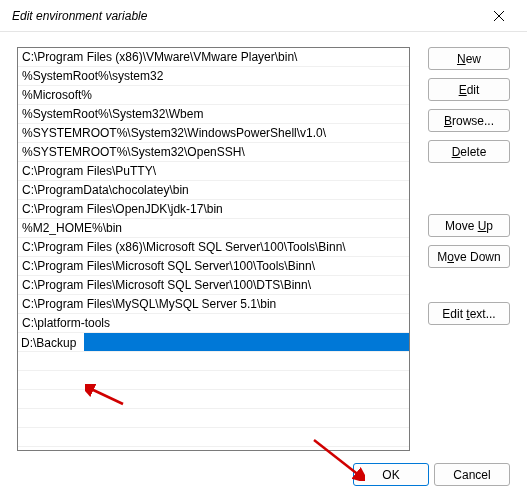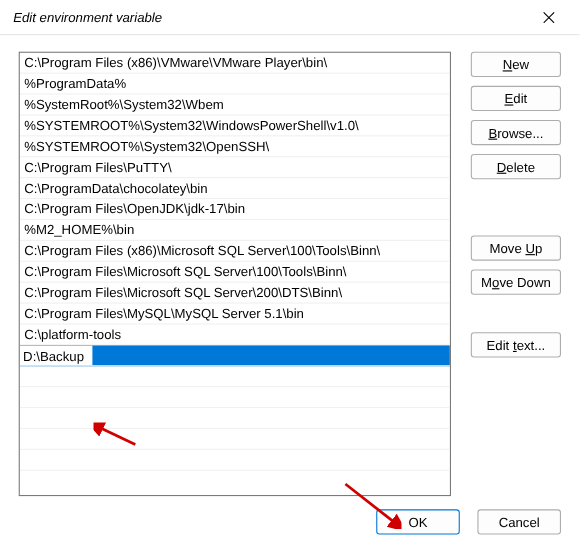--- a/index.html
+++ b/index.html
@@ -106,21 +106,21 @@
     cursor: default;
     display: flex;
     align-items: center;
     justify-content: center;
   }
   .btn .ul { text-decoration: underline; }
   .gap-lg { height: 35px; }
   .footer {
     display: flex;
     justify-content: flex-end;
-    gap: 16px;
+    gap: 5px;
     margin-top: 14px;
     align-items: center;
   }
   .footer .btn { width: 76px; }
   .ok { border-color: #0078d7; }
   .arrow {
     position: absolute;
     pointer-events: none;
   }
   .arrow svg { display: block; }
@@ -137,31 +137,32 @@
     </svg>
   </div>
 </div>
 
 <div class="content">
   <div class="main-row">
 
     <div class="listbox">
       <div class="list-inner">
         <div class="row">C:\Program Files (x86)\VMware\VMware Player\bin\</div>
-        <div class="row">%ProgramData%</div>
+        <div class="row">%SystemRoot%\system32</div>
+        <div class="row">%Microsoft%</div>
         <div class="row">%SystemRoot%\System32\Wbem</div>
         <div class="row">%SYSTEMROOT%\System32\WindowsPowerShell\v1.0\</div>
         <div class="row">%SYSTEMROOT%\System32\OpenSSH\</div>
         <div class="row">C:\Program Files\PuTTY\</div>
         <div class="row">C:\ProgramData\chocolatey\bin</div>
         <div class="row">C:\Program Files\OpenJDK\jdk-17\bin</div>
         <div class="row">%M2_HOME%\bin</div>
         <div class="row">C:\Program Files (x86)\Microsoft SQL Server\100\Tools\Binn\</div>
         <div class="row">C:\Program Files\Microsoft SQL Server\100\Tools\Binn\</div>
-        <div class="row">C:\Program Files\Microsoft SQL Server\200\DTS\Binn\</div>
+        <div class="row">C:\Program Files\Microsoft SQL Server\100\DTS\Binn\</div>
         <div class="row">C:\Program Files\MySQL\MySQL Server 5.1\bin</div>
         <div class="row">C:\platform-tools</div>
         <div class="row selected">
           <input class="edit-field" value="D:\Backup" style="">
         </div>
         <div class="row"></div>
         <div class="row"></div>
         <div class="row"></div>
         <div class="row"></div>
         <div class="row"></div>

